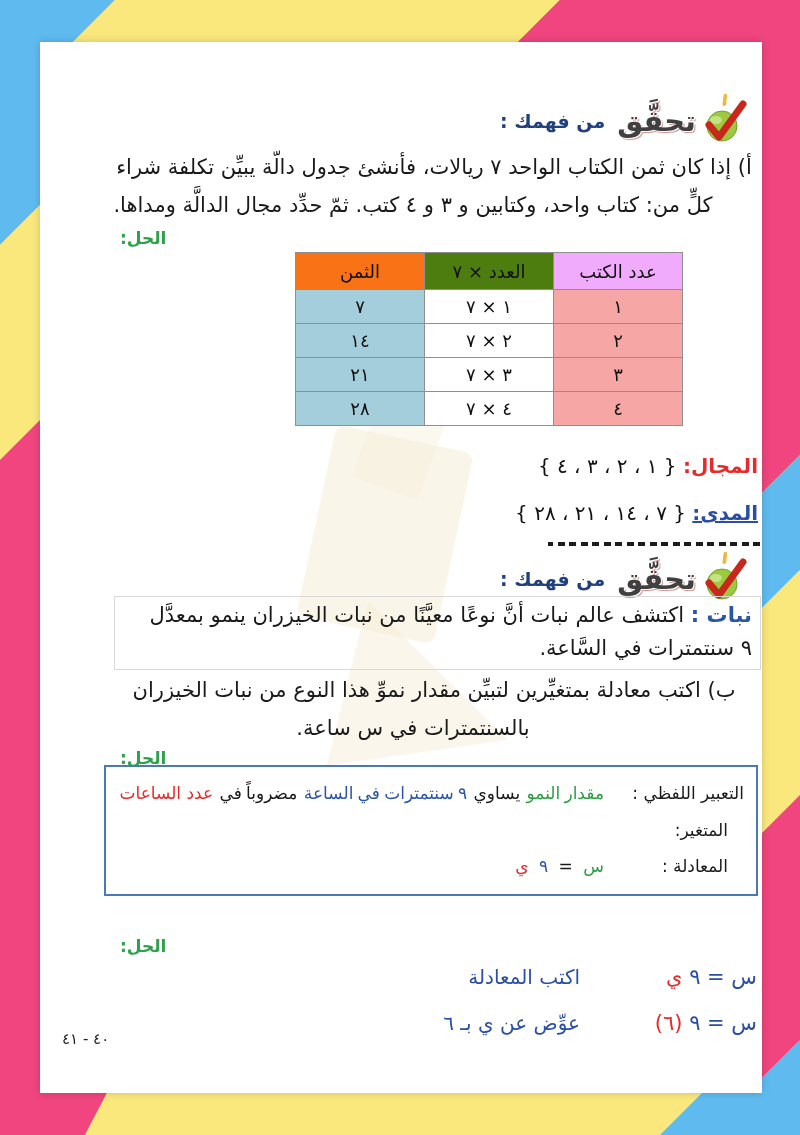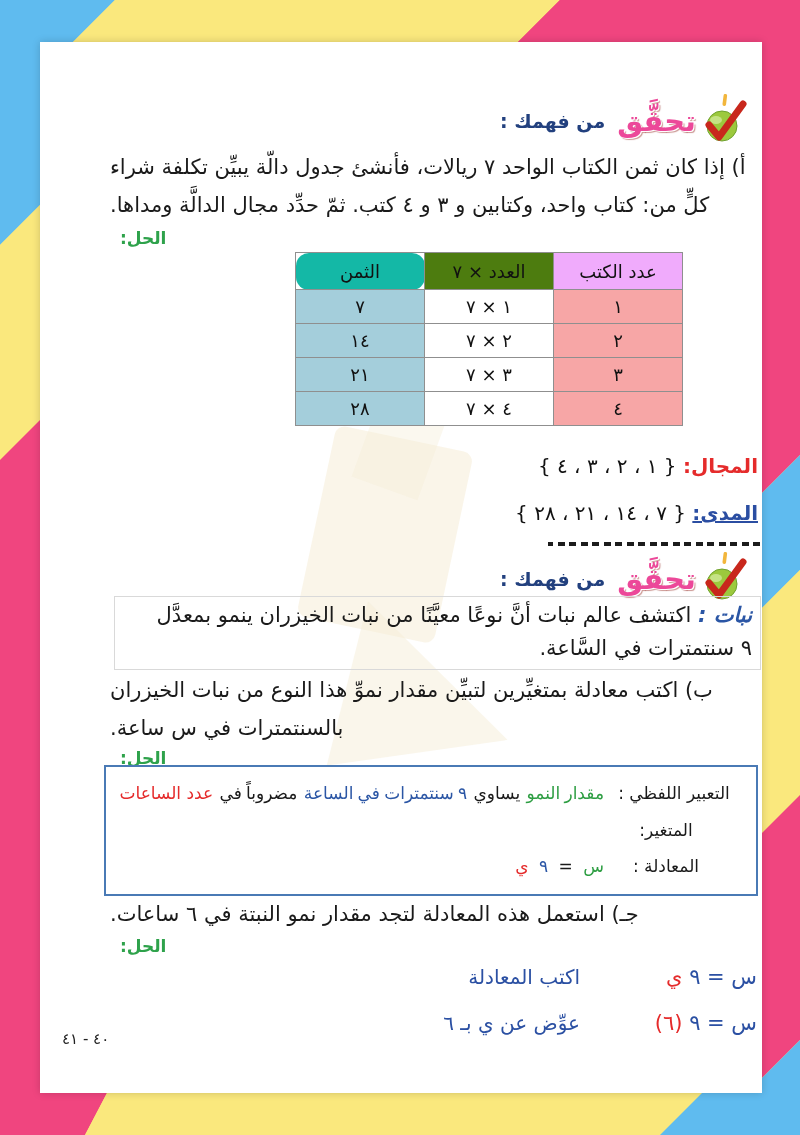--- a/index.html
+++ b/index.html
@@ -14,51 +14,51 @@
 
   
   .wm { position:absolute; background:#F6EDD7; }
   .wm1 { left:275px; top:395px; width:140px; height:195px; opacity:.55; transform:rotate(12deg); border-radius:10px; }
   .wm2 { left:265px; top:555px; width:180px; height:175px; opacity:.5; transform:rotate(-18deg);
          clip-path:polygon(50% 0, 100% 100%, 0 82%); }
   .wm3 { left:330px; top:330px; width:70px; height:120px; opacity:.4; transform:rotate(20deg); }
 
   
   .check-header { display:flex; align-items:center; gap:6px; }
-  .check-title { font-size:29px; font-weight:bold; color:#ec4899; letter-spacing:1px;
+  .check-title { font-size:29px; font-weight:bold; color:#404040; letter-spacing:1px;
                  text-shadow:1px 1px 0 #fff, 2px 2px 1px rgba(140,25,15,.45); }
   .check-sub { font-size:19px; font-weight:bold; color:#22407E; margin-right:6px; }
 
-  .para { font-size:21px; line-height:38px; color:#1a1a1a; text-align:left; }
+  .para { font-size:21px; line-height:38px; color:#1a1a1a; text-align:center; }
   .indent2 { padding-right:42px; }
   .sol { font-size:17px; font-weight:bold; color:#2EA24B; }
 
   
   table.fn { border-collapse:collapse; font-size:18px; color:#111; }
   table.fn th, table.fn td { border:1px solid #8f8f8f; width:129px; text-align:center;
     vertical-align:middle; font-weight:normal; padding:0; height:34px; }
   table.fn th { height:37px; }
   .h-books { background:#f0abfc; }
   .h-mult  { background:#4d7c0f; }
-  .h-price { background:#14b8a6;border-radius:13px; }
+  .h-price { background:#f97316; }
   .c-books { background:#F7A6A6; }
   .c-mult  { background:#ffffff; }
   .c-price { background:#A4CEDB; }
 
   .setline { font-size:20px; color:#111; }
   .setline .lbl-domain { color:#E52B2B; font-weight:600; }
   .setline .lbl-range  { color:#2B4EA2; font-weight:600;text-decoration:underline; }
   .dash { height:4px; background:repeating-linear-gradient(to left,#1c1c1c 0 7px, transparent 7px 11.5px); }
 
   .plant-box { border:1px solid #d9d9d9; padding:2px 8px 4px; font-size:21px; line-height:33px; text-align:right; color:#1a1a1a; }
-  .plant-label { color:#2B56A5; font-weight:bold;font-style:italic; }
+  .plant-label { color:#2B56A5; font-weight:bold; }
 
   .blue-box { border:2px solid #4A7AB5; padding:8px 12px 10px; font-size:17px; color:#1a1a1a; background:#fff; }
   .bb-row { display:flex; line-height:36px; }
-  .bb-label { flex:0 0 140px;text-align:center; }
+  .bb-label { flex:0 0 140px; }
   .bb-label.ind { padding-right:16px; }
   .bb-content { flex:1; }
   .g  { margin-left:1px;font-family:Liberation Serif, serif; }
   .g4 { margin-left:5px; }
   .green { color:#2E9E43; }
   .blue  { color:#2B56A5; }
   .red   { color:#E52B2B; }
 
   .eq-row { display:flex; align-items:baseline; font-size:21px; color:#2B50A3; }
   .eq-expr { min-width:105px; }
@@ -208,23 +208,20 @@
         <span class="bb-label ind">المعادلة :</span>
         <span class="bb-content">
           <span class="green g4">س</span>
           <span class="g4">=</span>
           <span class="blue g4">٩</span>
           <span class="red">ي</span>
         </span>
       </div>
     </div>
 
-    <div class="abs para" style="top:853px; right:4px; left:70px;">
-      <div>جـ)  استعمل هذه المعادلة لتجد مقدار نمو النبتة في ٦ ساعات.</div>
-    </div>
 
     <div class="abs sol" style="top:894px; left:80px;">الحل:</div>
 
     <div class="abs eq-row" style="top:923px; right:5px;">
       <span class="eq-expr">
         <span>س = ٩</span>
         <span class="eq-hl">ي</span>
       </span>
       <span class="eq-note">اكتب المعادلة</span>
     </div>

